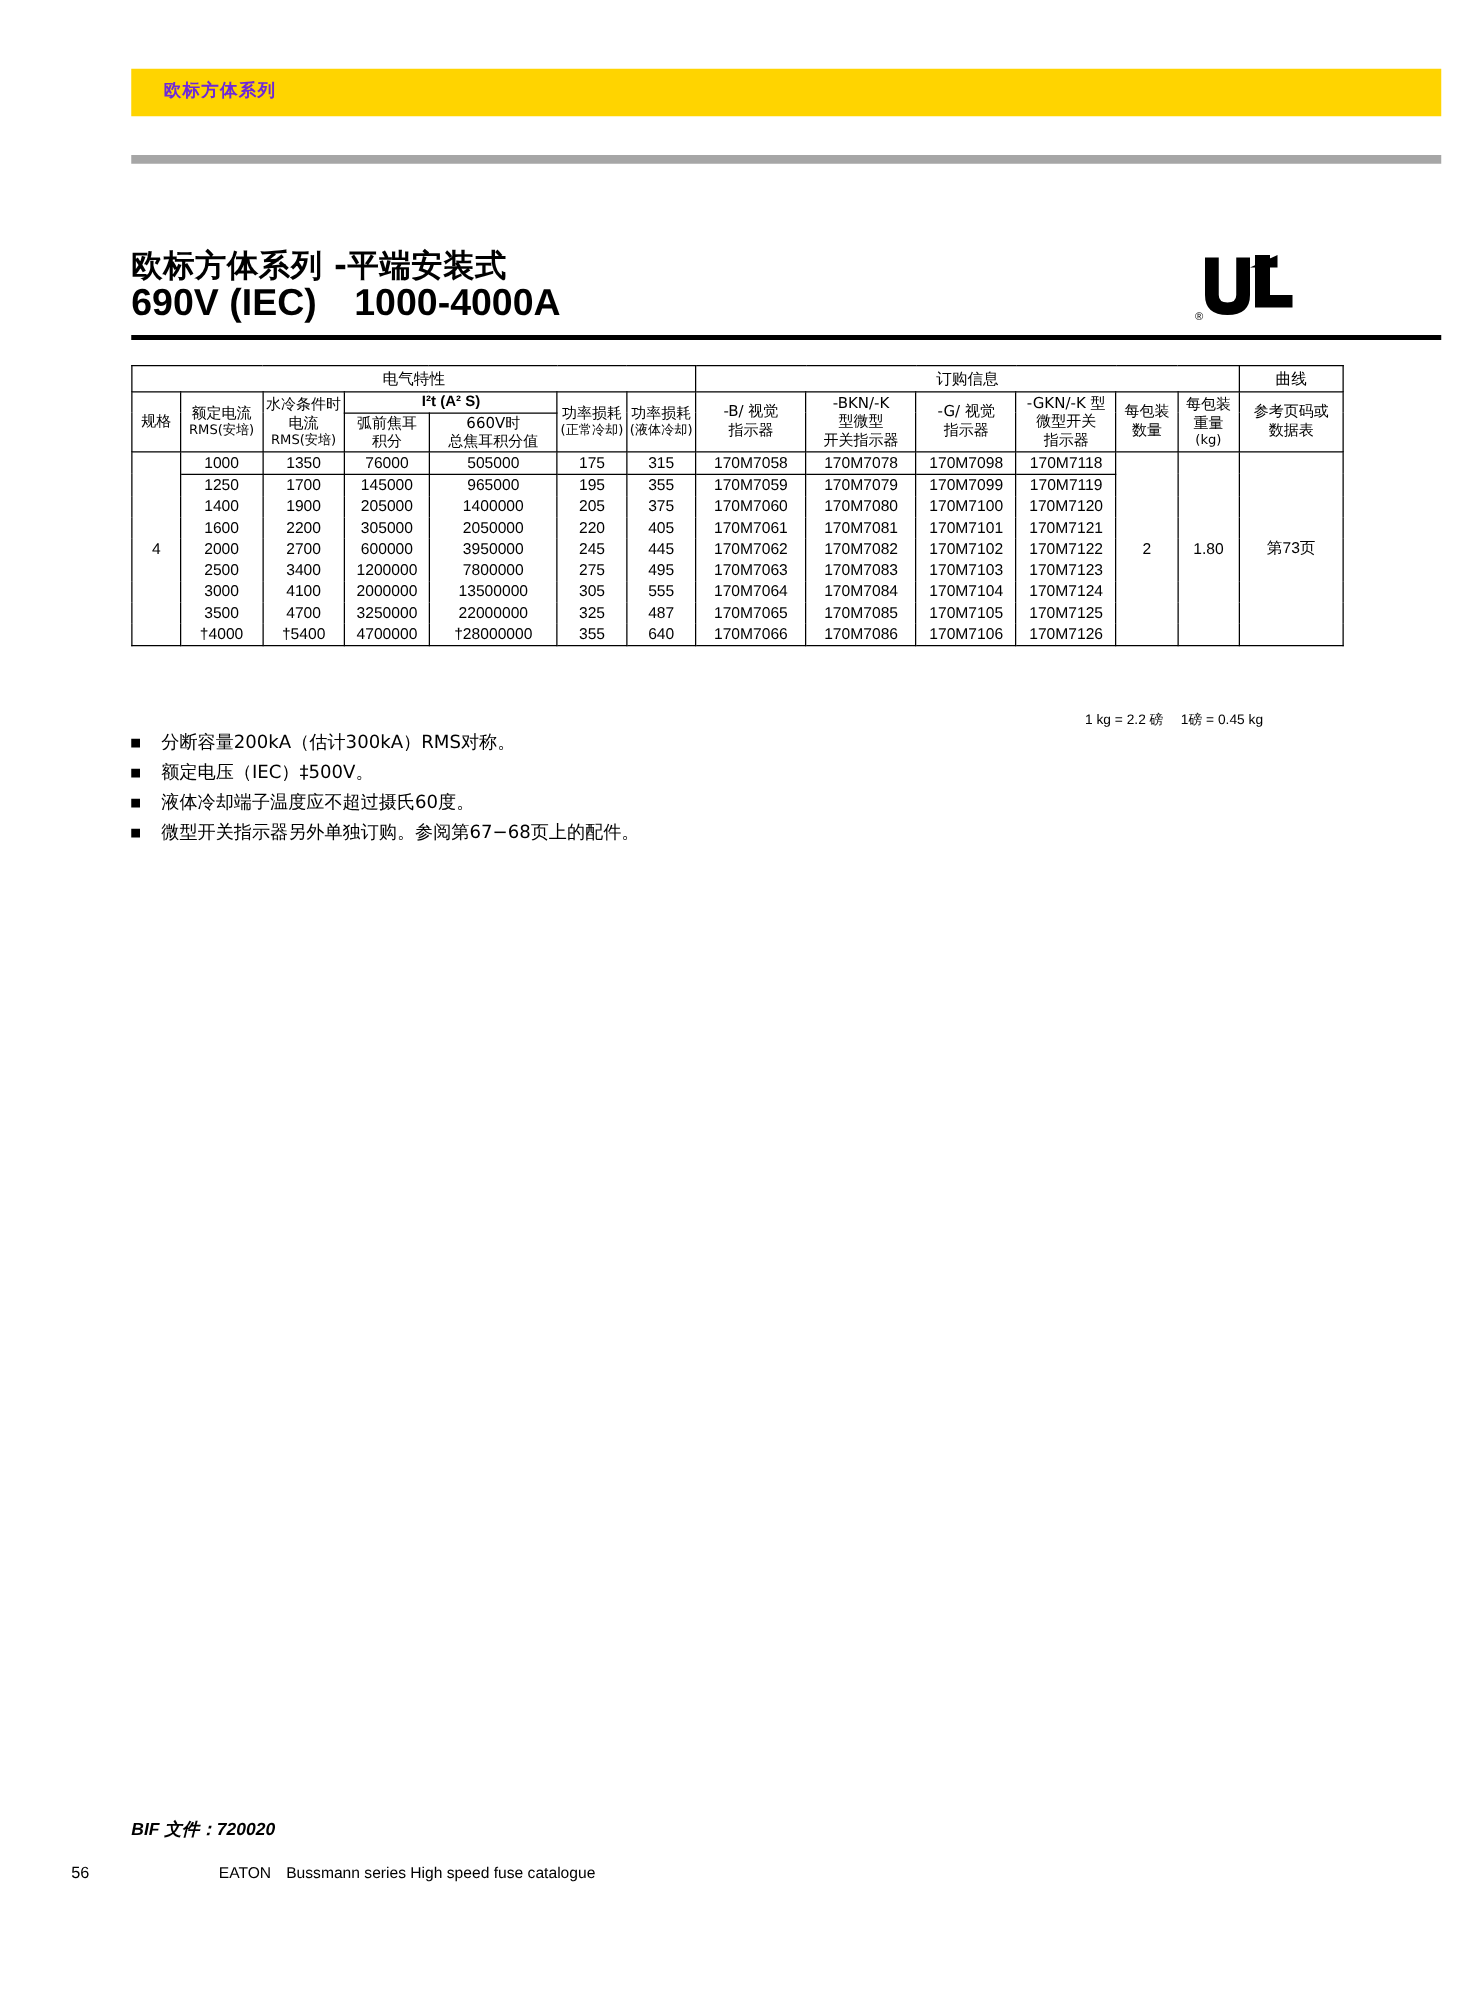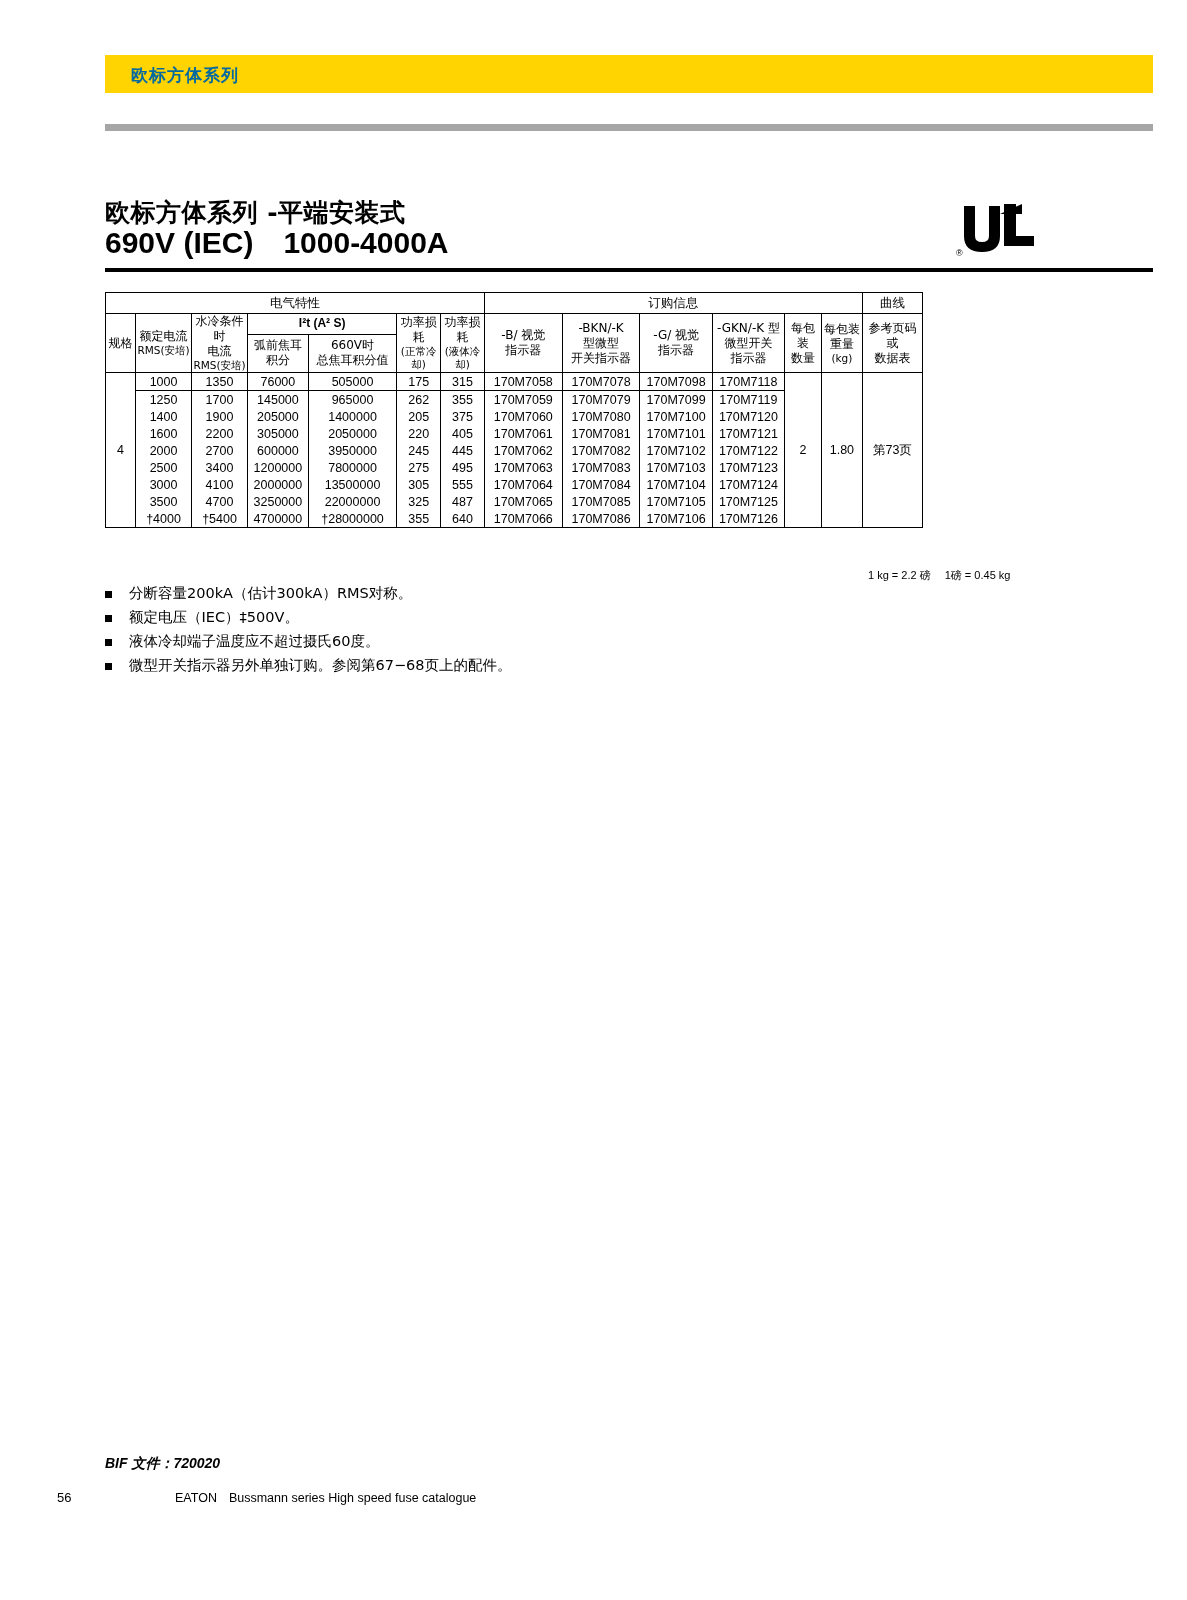--- a/index.html
+++ b/index.html
@@ -22,24 +22,24 @@
     left: 105px;
     top: 55px;
     width: 1048px;
     height: 38px;
     background: #ffd400;
   }
   .yellow-band-text {
     position: absolute;
     left: 26px;
     top: 9px;
-    font-size: 17px;
+    font-size: 14px;
     font-weight: bold;
     letter-spacing: 1px;
-    color: #0369a1;
+    color: #6d28d9;
     font-family: "DejaVu Sans", sans-serif;
   }
   .gray-rule {
     position: absolute;
     left: 105px;
     top: 124px;
     width: 1048px;
     height: 7px;
     background: #a6a6a6;
   }
@@ -92,21 +92,21 @@
 
   
   .tbl-wrap {
     position: absolute;
     left: 105px;
     top: 292px;
     width: 935px;
   }
   table.spec {
     border-collapse: collapse;
-    width: 818px;
+    width: 970px;
     font-family: "DejaVu Sans", sans-serif;
   }
   table.spec td, table.spec th {
     border: 1px solid #000;
     padding: 0;
     text-align: center;
     vertical-align: middle;
     font-weight: normal;
   }
   .grp-head {
@@ -337,21 +337,21 @@
         <td class="data-cell num-c">170M7118</td>
         <td class="data-cell num-c" rowspan="9">2</td>
         <td class="data-cell num-c" rowspan="9">1.80</td>
         <td class="data-cell num-c" rowspan="9">第73页</td>
       </tr>
       <tr>
         <td class="data-cell num-r no-bt no-bb">1250</td>
         <td class="data-cell num-r no-bt no-bb">1700</td>
         <td class="data-cell num-r no-bt no-bb">145000</td>
         <td class="data-cell num-r no-bt no-bb">965000</td>
-        <td class="data-cell num-c no-bt no-bb">262</td>
+        <td class="data-cell num-c no-bt no-bb">195</td>
         <td class="data-cell num-c no-bt no-bb">355</td>
         <td class="data-cell num-c no-bt no-bb">170M7059</td>
         <td class="data-cell num-c no-bt no-bb">170M7079</td>
         <td class="data-cell num-c no-bt no-bb">170M7099</td>
         <td class="data-cell num-c no-bt no-bb">170M7119</td>
       </tr>
       <tr>
         <td class="data-cell num-r no-bt no-bb">1400</td>
         <td class="data-cell num-r no-bt no-bb">1900</td>
         <td class="data-cell num-r no-bt no-bb">205000</td>

